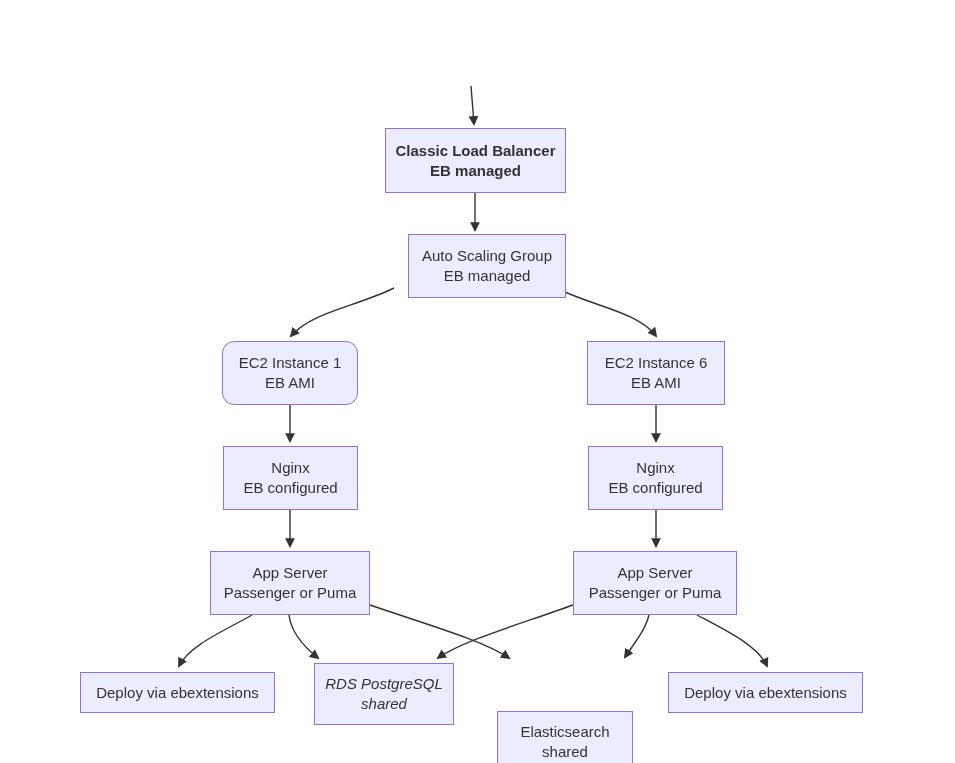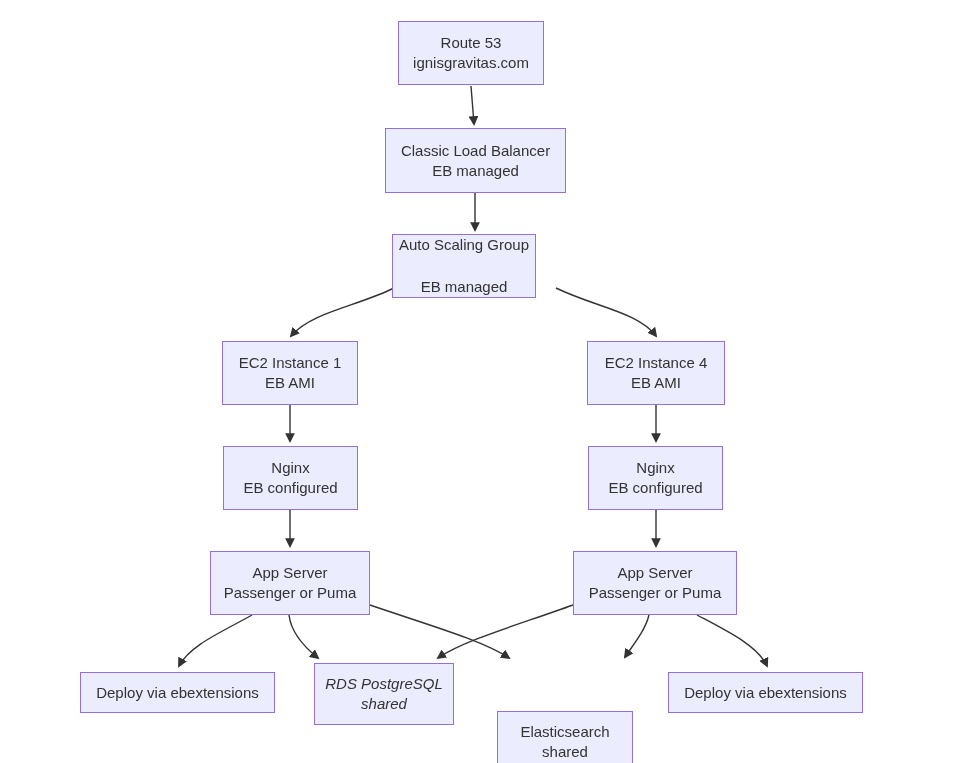--- a/index.html
+++ b/index.html
@@ -18,23 +18,23 @@
   .node{
     position:absolute;
     background:var(--node-fill);
     border:1px solid var(--node-border);
     color:var(--text-color);
     display:flex;flex-direction:column;align-items:center;justify-content:center;
     font-size:15px;line-height:20px;text-align:center;
     box-sizing:border-box;
   }
   .n-route53 {left:398px; top:21px;  width:146px; height:64px;}
-  .n-clb     {left:385px; top:128px; width:181px; height:65px;}
-  .n-asg     {left:392px; top:234px; width:144px; height:64px;justify-content:space-between;}
-  .n-ec2_1   {left:222px; top:341px; width:136px; height:64px;}
+  .n-clb     {left:385px; top:128px; width:181px; height:65px;font-weight:bold;}
+  .n-asg     {left:408px; top:234px; width:158px; height:64px;}
+  .n-ec2_1   {left:222px; top:341px; width:136px; height:64px;border-radius:12px;}
   .n-ec2_2   {left:587px; top:341px; width:138px; height:64px;}
   .n-nginx_1 {left:223px; top:446px; width:135px; height:64px;}
   .n-nginx_2 {left:588px; top:446px; width:135px; height:64px;}
   .n-app_1   {left:210px; top:551px; width:160px; height:64px;}
   .n-app_2   {left:573px; top:551px; width:164px; height:64px;}
   .n-deploy_1{left:80px;  top:672px; width:195px; height:41px;}
   .n-rds     {left:314px; top:663px; width:140px; height:62px;font-style:italic;}
   .n-es      {left:497px; top:663px; width:136px; height:62px;margin-top:48px;}
   .n-deploy_2{left:668px; top:672px; width:195px; height:41px;}
 </style>
@@ -58,42 +58,38 @@
     <path class="edge" marker-end="url(#arrowhead)" d="M 290,510 L 290,546"></path>
     <path class="edge" marker-end="url(#arrowhead)" d="M 656,510 L 656,546"></path>
     <path class="edge" marker-end="url(#arrowhead)" d="M 252,615 C 222,632 190,645 179,666"></path>
     <path class="edge" marker-end="url(#arrowhead)" d="M 289,615 C 291,632 303,646 318,658"></path>
     <path class="edge" marker-end="url(#arrowhead)" d="M 370,605 C 425,624 482,640 509,658"></path>
     <path class="edge" marker-end="url(#arrowhead)" d="M 573,605 C 521,624 464,640 438,658"></path>
     <path class="edge" marker-end="url(#arrowhead)" d="M 649,615 C 645,631 633,645 625,657"></path>
     <path class="edge" marker-end="url(#arrowhead)" d="M 697,615 C 729,632 758,646 767,666"></path>
   </svg>
 
-  <div class="node n-route53">
-    <span>Route 53</span>
-    <span>ignisgravitas.com</span>
-  </div>
 
   <div class="node n-clb">
     <span>Classic Load Balancer</span>
     <span>EB managed</span>
   </div>
 
   <div class="node n-asg">
     <span>Auto Scaling Group</span>
     <span>EB managed</span>
   </div>
 
   <div class="node n-ec2_1">
     <span>EC2 Instance 1</span>
     <span>EB AMI</span>
   </div>
 
   <div class="node n-ec2_2">
-    <span>EC2 Instance 4</span>
+    <span>EC2 Instance 6</span>
     <span>EB AMI</span>
   </div>
 
   <div class="node n-nginx_1">
     <span>Nginx</span>
     <span>EB configured</span>
   </div>
 
   <div class="node n-nginx_2">
     <span>Nginx</span>

